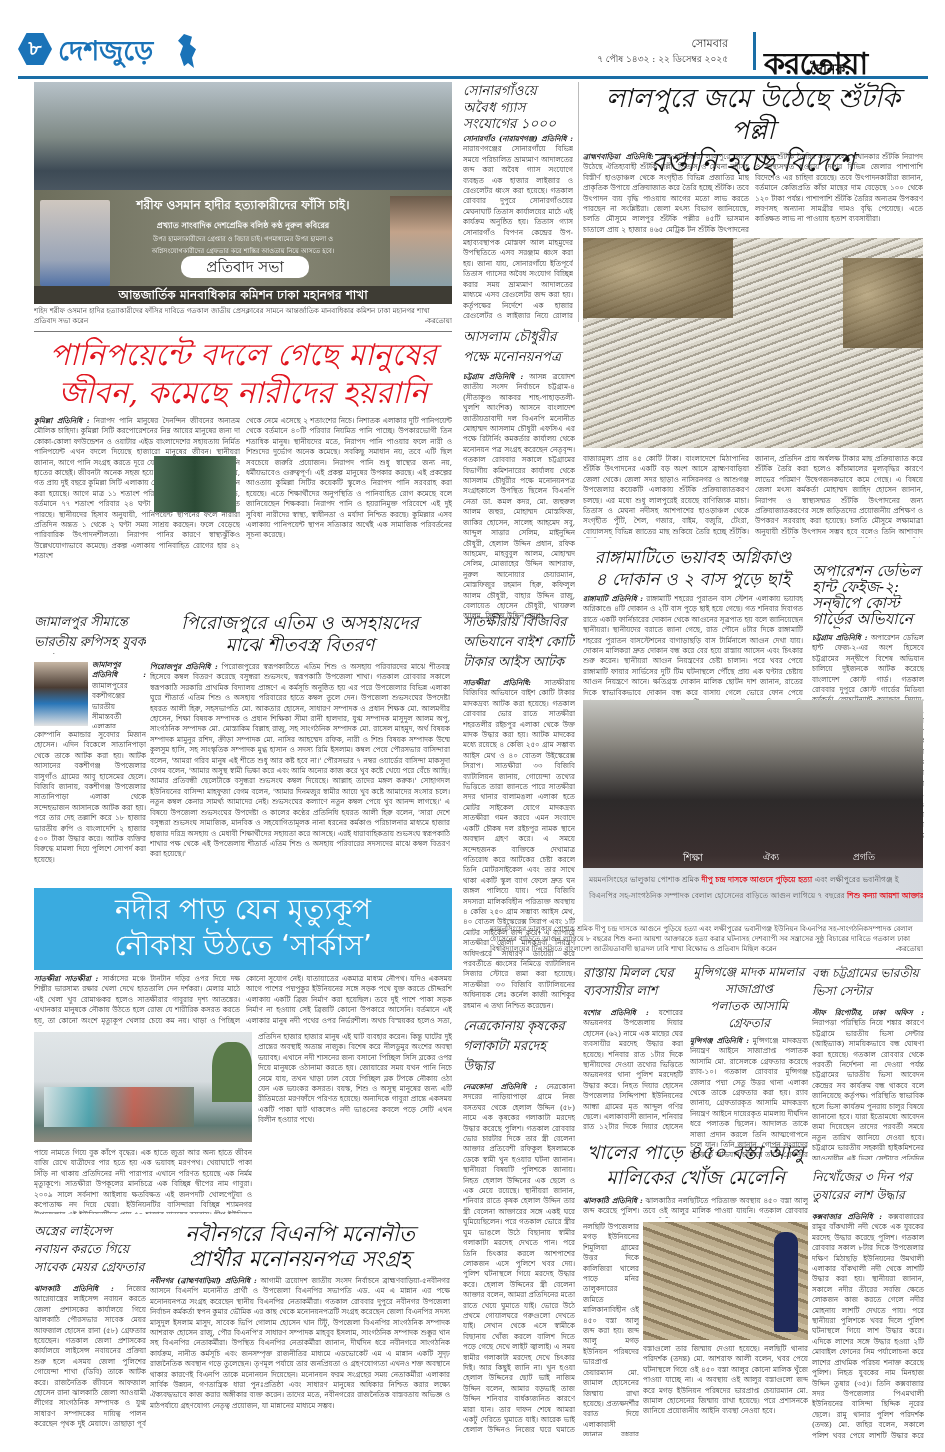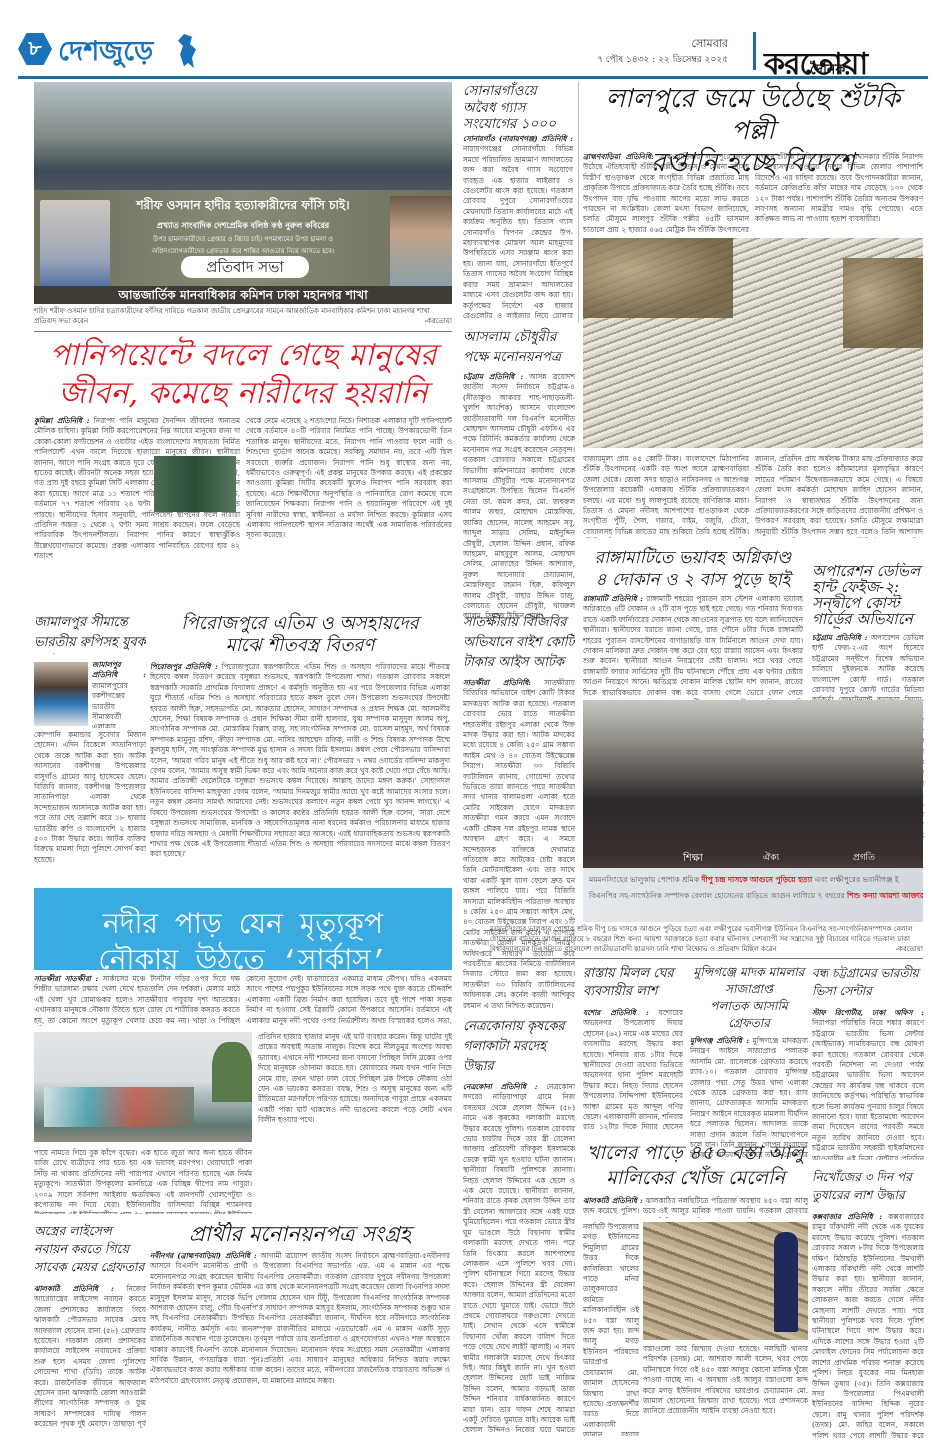--- a/index.html
+++ b/index.html
@@ -167,21 +167,21 @@
   <div class="abs" style="left:100px;top:150px;font-size:10px;color:#fff;">শিক্ষা</div>
   <div class="abs" style="left:180px;top:150px;font-size:9px;color:#fff;font-family:Liberation Mono, monospace;">ঐক্য</div>
   <div class="abs" style="left:270px;top:150px;font-size:9px;color:#fff;">প্রগতি</div>
 </div>
 <div class="abs caption" style="left:490px;top:924px;width:433px;height:32px;">
   <span>ময়মনসিংহের ভালুকায় পোশাক শ্রমিক দীপু চন্দ্র দাসকে আগুনে পুড়িয়ে হত্যা এবং লক্ষীপুরের ভবানীগঞ্জ ইউনিয়ন বিএনপির সহ-সাংগঠনিকসম্পাদক বেলাল হোসেনের বাড়িতে আগুন লাগিয়ে ৮ বছরের শিশু কন্যা আয়শা আক্তারকে হত্যা করার ঘটনাসহ দেশব্যাপী সব সন্ত্রাসের সুষ্ঠু বিচারের দাবিতে গতকাল ঢাকা বিশ্ববিদ্যালয়ের টিএসসিতে বাংলাদেশ জাতীয়তাবাদী ছাত্রদল ঢাবি শাখা বিক্ষোভ ও প্রতিবাদ মিছিল করেন</span>
   <span style="float:right;">-করতোয়া</span>
 </div>
 <div class="abs rule-h" style="left:490px;top:958px;width:433px;"></div>
 
-<div class="abs blue-box" style="left:34px;top:888px;width:418px;height:82px;padding-top:20px;font-family:Liberation Mono, monospace;">
+<div class="abs blue-box" style="left:34px;top:888px;width:418px;height:82px;padding-top:4px;">
   <div style="font-size:28px;line-height:36px;">নদীর পাড় যেন মৃত্যুকূপ</div>
   <div style="font-size:28px;line-height:36px;">নৌকায় উঠতে ‘সার্কাস’</div>
 </div>
 <div class="abs" style="left:34px;top:974px;width:418px;height:242px;">
   <div class="abs body-text" style="left:0;top:0;width:206px;height:52px;">
     <span class="dateline">সাতক্ষীরা সাতক্ষীরা :</span>
     <span>সার্কাসের মঞ্চে টানটান দড়ির ওপর দিয়ে দক্ষ শিল্পীর ভারসাম্য রক্ষার খেলা দেখে হাততালি দেন দর্শকরা। মেলার মাঠে এই খেলা খুব রোমাঞ্চকর হলেও সাতক্ষীরার গাবুরার দৃশ্য আতঙ্কের। এখানকার মানুষকে নৌকায় উঠতে হলে রোজ যে শারীরিক কসরত করতে হয়, তা কোনো অংশে মৃত্যুকূপ খেলার চেয়ে কম নয়। খাড়া ও পিচ্ছিল সিঁড়ি ব্লকের ওপর দিয়ে টলমলে</span>
   </div>
   <div class="abs body-text" style="left:212px;top:0;width:206px;height:52px;">কোনো সুযোগ নেই। যাতায়াতের একমাত্র মাধ্যম নৌপথ। যদিও একসময় আগে পাশের পদ্মপুকুর ইউনিয়নের সঙ্গে সড়ক পথে যুক্ত করতে চৌদ্দরশি এলাকায় একটি ব্রিজ নির্মাণ করা হয়েছিল। তবে দুই পাশে পাকা সড়ক নির্মাণ না হওয়ায় সেই ব্রিজটি কোনো উপকারে আসেনি। বর্তমানে এই এলাকার মানুষ নদী পথের ওপর নির্ভরশীল। অথচ বিস্ময়কর হলেও সত্য, পুরো ইউনিয়নের চারপাশ ঘিরে থাকা ৮টি খেয়াঘাটের অধিকাংশ ঘাটে লাগেনি উন্নয়নের কোনো ছোঁয়া। ফলে প্রতিদিন জীবনের ঝুঁকি নিয়ে নদী পারাপার হতে হচ্ছে এখানকার হাজার হাজার মানুষকে। গাবুরা ইউনিয়ন ঘুরে দেখা যায়, যাতায়াতের জন্য ইউনিয়নের চারপাশে ছোট-বড় মোট ৮টি খেয়াঘাট রয়েছে। এর মধ্যে গাবুরা-নীলডুমুর, গাবুরা-পার্শেমারী এবং গাবুরা-চাঁদনীমুখা খেয়াঘাট অন্যতম।</div>
   <div class="abs photo ph-river" style="left:0;top:58px;width:218px;height:110px;">
@@ -251,18 +251,19 @@
 
 <div class="abs" style="left:34px;top:1222px;width:112px;height:210px;">
   <div class="hl" style="font-size:12.5px;line-height:18px;height:58px;">অস্ত্রের লাইসেন্স নবায়ন করতে গিয়ে সাবেক মেয়র গ্রেফতার</div>
   <div class="body-text" style="height:146px;margin-top:4px;">
     <span class="dateline">ঝালকাঠি প্রতিনিধি :</span>
     <span>নিজের আগ্নেয়াস্ত্রের লাইসেন্স নবায়ন করতে জেলা প্রশাসকের কার্যালয়ে গিয়ে ঝালকাঠি পৌরসভার সাবেক মেয়র আফজাল হোসেন রানা (৫৮) গ্রেফতার হয়েছেন। গতকাল জেলা প্রশাসকের কার্যালয়ে লাইসেন্স নবায়নের প্রক্রিয়া শুরু হলে এসময় জেলা পুলিশের গোয়েন্দা শাখা (ডিবি) তাকে আটক করে। রাজনৈতিক জীবনে আফজাল হোসেন রানা ঝালকাঠি জেলা আওয়ামী লীগের সাংগঠনিক সম্পাদক ও যুগ্ম সাধারণ সম্পাদকের দায়িত্ব পালন করেছেন পৃথক দুই মেয়াদে। তাছাড়া পূর্ব একটি মেয়াদে ঝালকাঠি পৌরসভার পৌর মেয়রের দায়িত্ব পালন করেন।</span>
   </div>
 </div>
 
 <div class="abs" style="left:150px;top:1222px;width:300px;height:210px;">
+  <div class="hl hl-center" style="font-size:21px;line-height:25px;">নবীনগরে বিএনপি মনোনীত</div>
   <div class="hl hl-center" style="font-size:21px;line-height:25px;">প্রার্থীর মনোনয়নপত্র সংগ্রহ</div>
   <div class="body-text" style="height:150px;margin-top:4px;">
     <span class="dateline">নবীনগর (ব্রাহ্মণবাড়িয়া) প্রতিনিধি :</span>
     <span>আগামী ত্রয়োদশ জাতীয় সংসদ নির্বাচনে ব্রাহ্মণবাড়িয়া-৫নবীনগর আসনে বিএনপি মনোনীত প্রার্থী ও উপজেলা বিএনপির সভাপতি এড. এম এ মান্নান এর পক্ষে মনোনয়নপত্র সংগ্রহ করেছেন স্থানীয় বিএনপির নেতাকর্মীরা। গতকাল রোববার দুপুরে নবীনগর উপজেলা নির্বাচন কর্মকর্তা স্বপন কুমার ভৌমিক এর কাছ থেকে মনোনয়নপত্রটি সংগ্রহ করেছেন জেলা বিএনপির সদস্য মাসুদুল ইসলাম মাসুদ, সাবেক ভিপি গোলাম হোসেন খান টিটু, উপজেলা বিএনপির সাংগঠনিক সম্পাদক আশরাফ হোসেন রাজু, পৌর বিএনপি'র সাধারণ সম্পাদক মাহবুব ইসলাম, সাংগঠনিক সম্পাদক শুক্কুর খান সহ বিএনপির নেতাকর্মীরা। উপস্থিত বিএনপির নেতাকর্মীরা জানান, দীর্ঘদিন ধরে নবীনগরে সাংগঠনিক কার্যক্রম, নানীত কর্মসূচি এবং জনসম্পৃক্ত রাজনীতির মাধ্যমে এডভোকেট এম এ মান্নান একটি সুদৃঢ় রাজনৈতিক অবস্থান গড়ে তুলেছেন। তৃণমূল পর্যায়ে তার জনপ্রিয়তা ও গ্রহণযোগ্যতা এখনও শক্ত অবস্থানে থাকার কারণেই বিএনপি তাকে মনোনয়ন দিয়েছেন। মনোনয়ন ফরম সংগ্রহের সময় নেতাকর্মীরা এলাকার সার্বিক উন্নয়ন, গণতান্ত্রিক ধারা পুনঃপ্রতিষ্ঠা এবং সাধারণ মানুষের অধিকার নিশ্চিত করার লক্ষ্যে ঐক্যবদ্ধভাবে কাজ করার অঙ্গীকার ব্যক্ত করেন। তাদের মতে, নবীনগরের রাজনৈতিক বাস্তবতায় অভিজ্ঞ ও মাঠপর্যায়ে গ্রহণযোগ্য নেতৃত্ব প্রয়োজন, যা মান্নানের মাধ্যমে সম্ভব।</span>
   </div>
 </div>
 
 </body></html>

